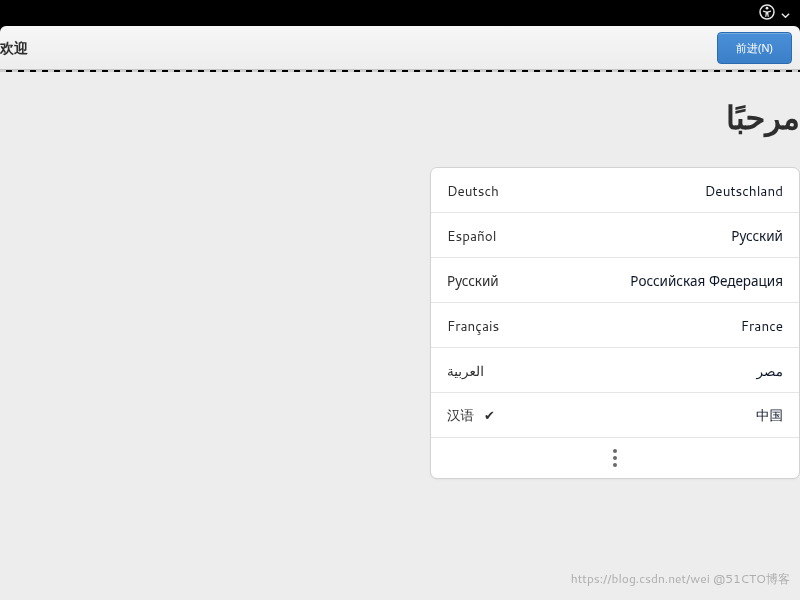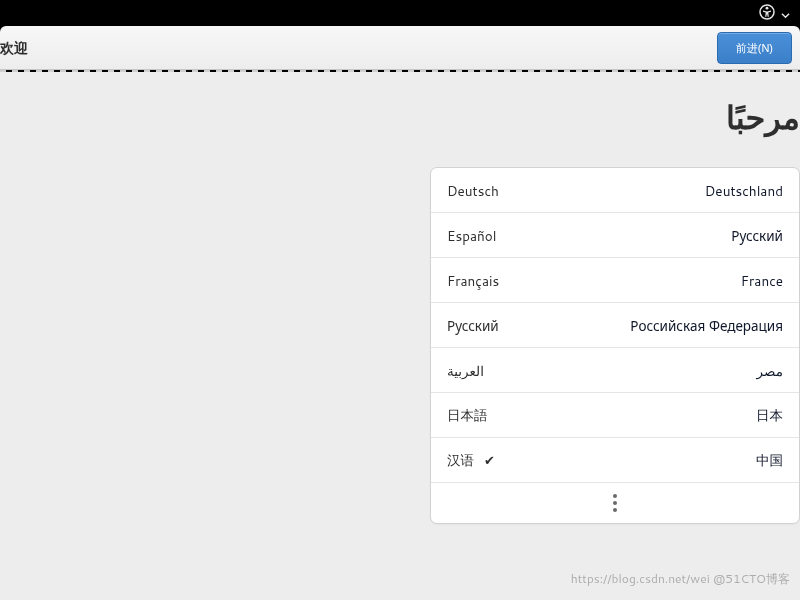--- a/index.html
+++ b/index.html
@@ -152,41 +152,35 @@
           <span class="right">Deutschland</span>
         </div>
         <div class="lang-row">
           <div class="left">
             <span>Español</span>
           </div>
           <span class="right">Русский</span>
         </div>
         <div class="lang-row">
           <div class="left">
+            <span>Русский</span>
+          </div>
+          <span class="right">Российская Федерация</span>
+        </div>
+        <div class="lang-row">
+          <div class="left">
             <span>Français</span>
           </div>
           <span class="right">France</span>
         </div>
         <div class="lang-row">
           <div class="left">
-            <span>Русский</span>
-          </div>
-          <span class="right">Российская Федерация</span>
-        </div>
-        <div class="lang-row">
-          <div class="left">
             <span>العربية</span>
           </div>
           <span class="right">مصر</span>
-        </div>
-        <div class="lang-row">
-          <div class="left">
-            <span>日本語</span>
-          </div>
-          <span class="right">日本</span>
         </div>
         <div class="lang-row">
           <div class="left">
             <span>汉语</span>
             <span class="check">✔</span>
           </div>
           <span class="right">中国</span>
         </div>
       </div>
     <div class="more-row">

